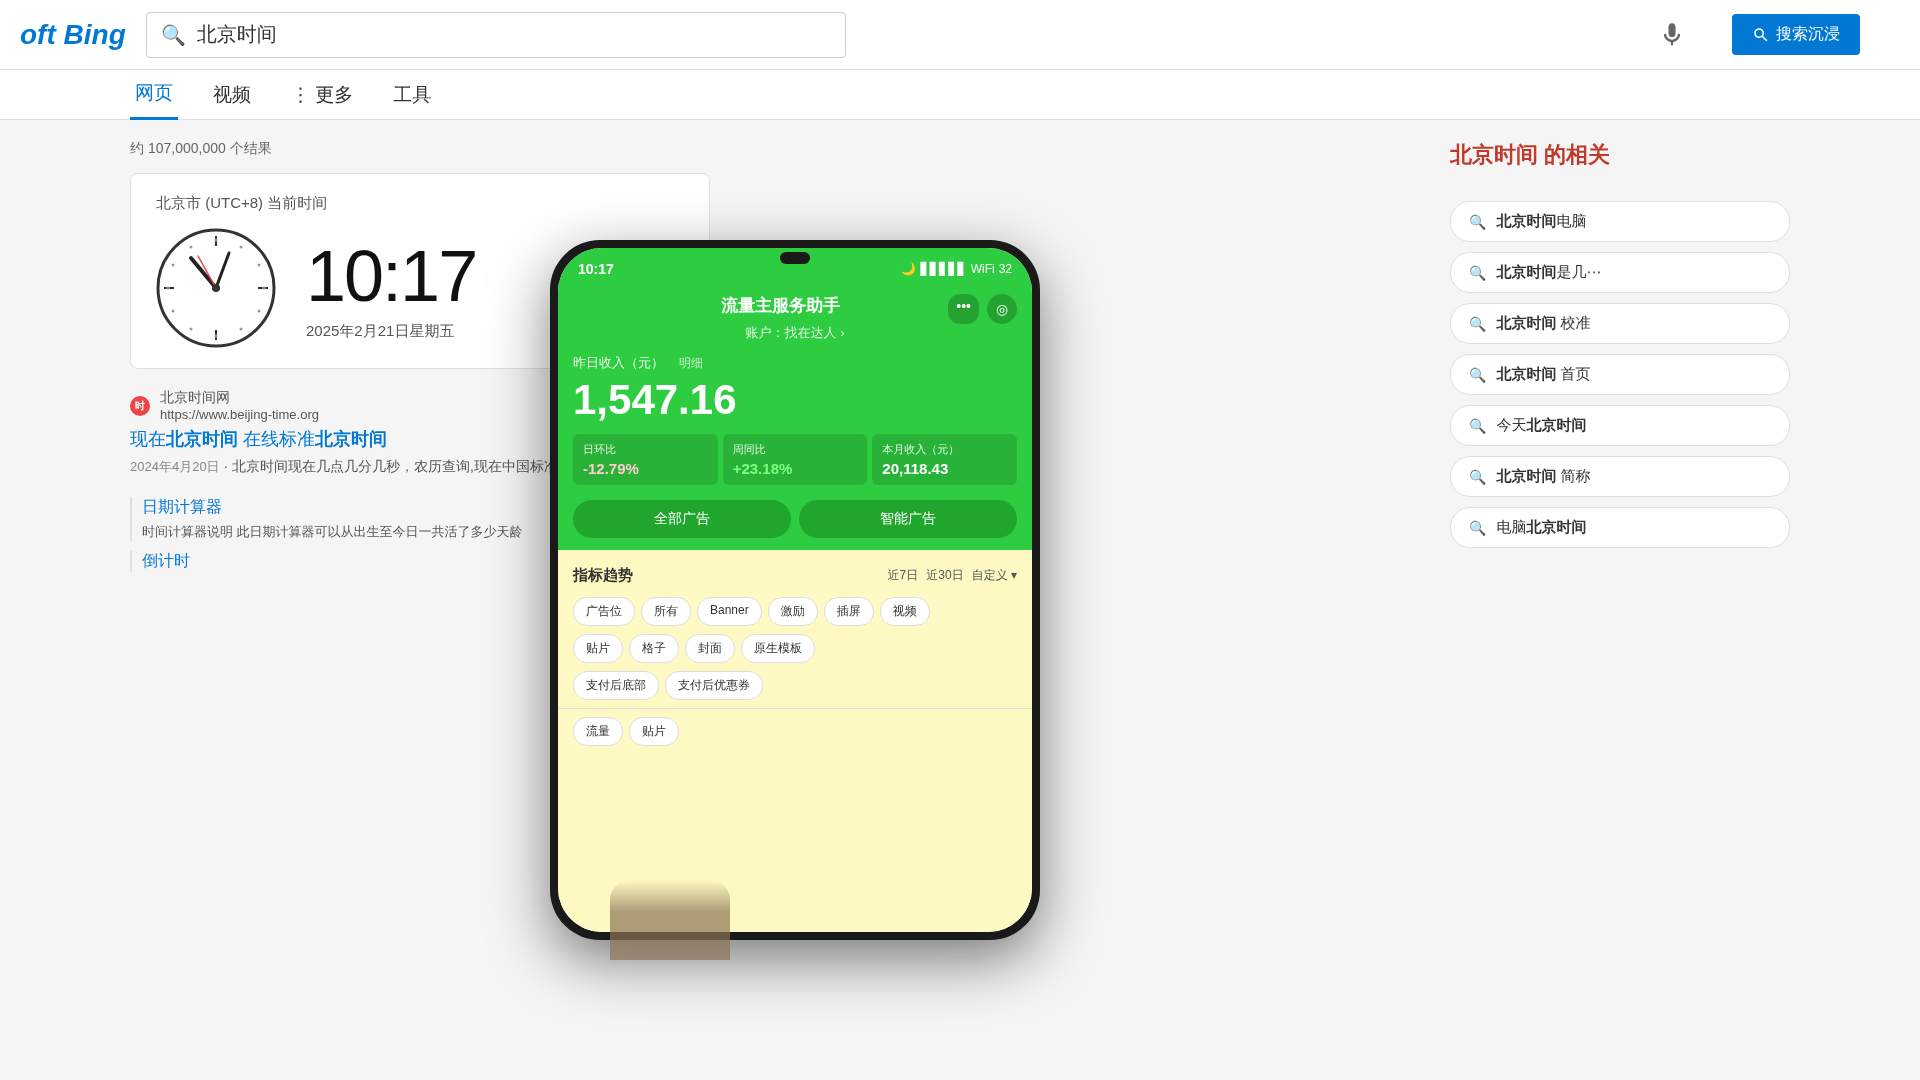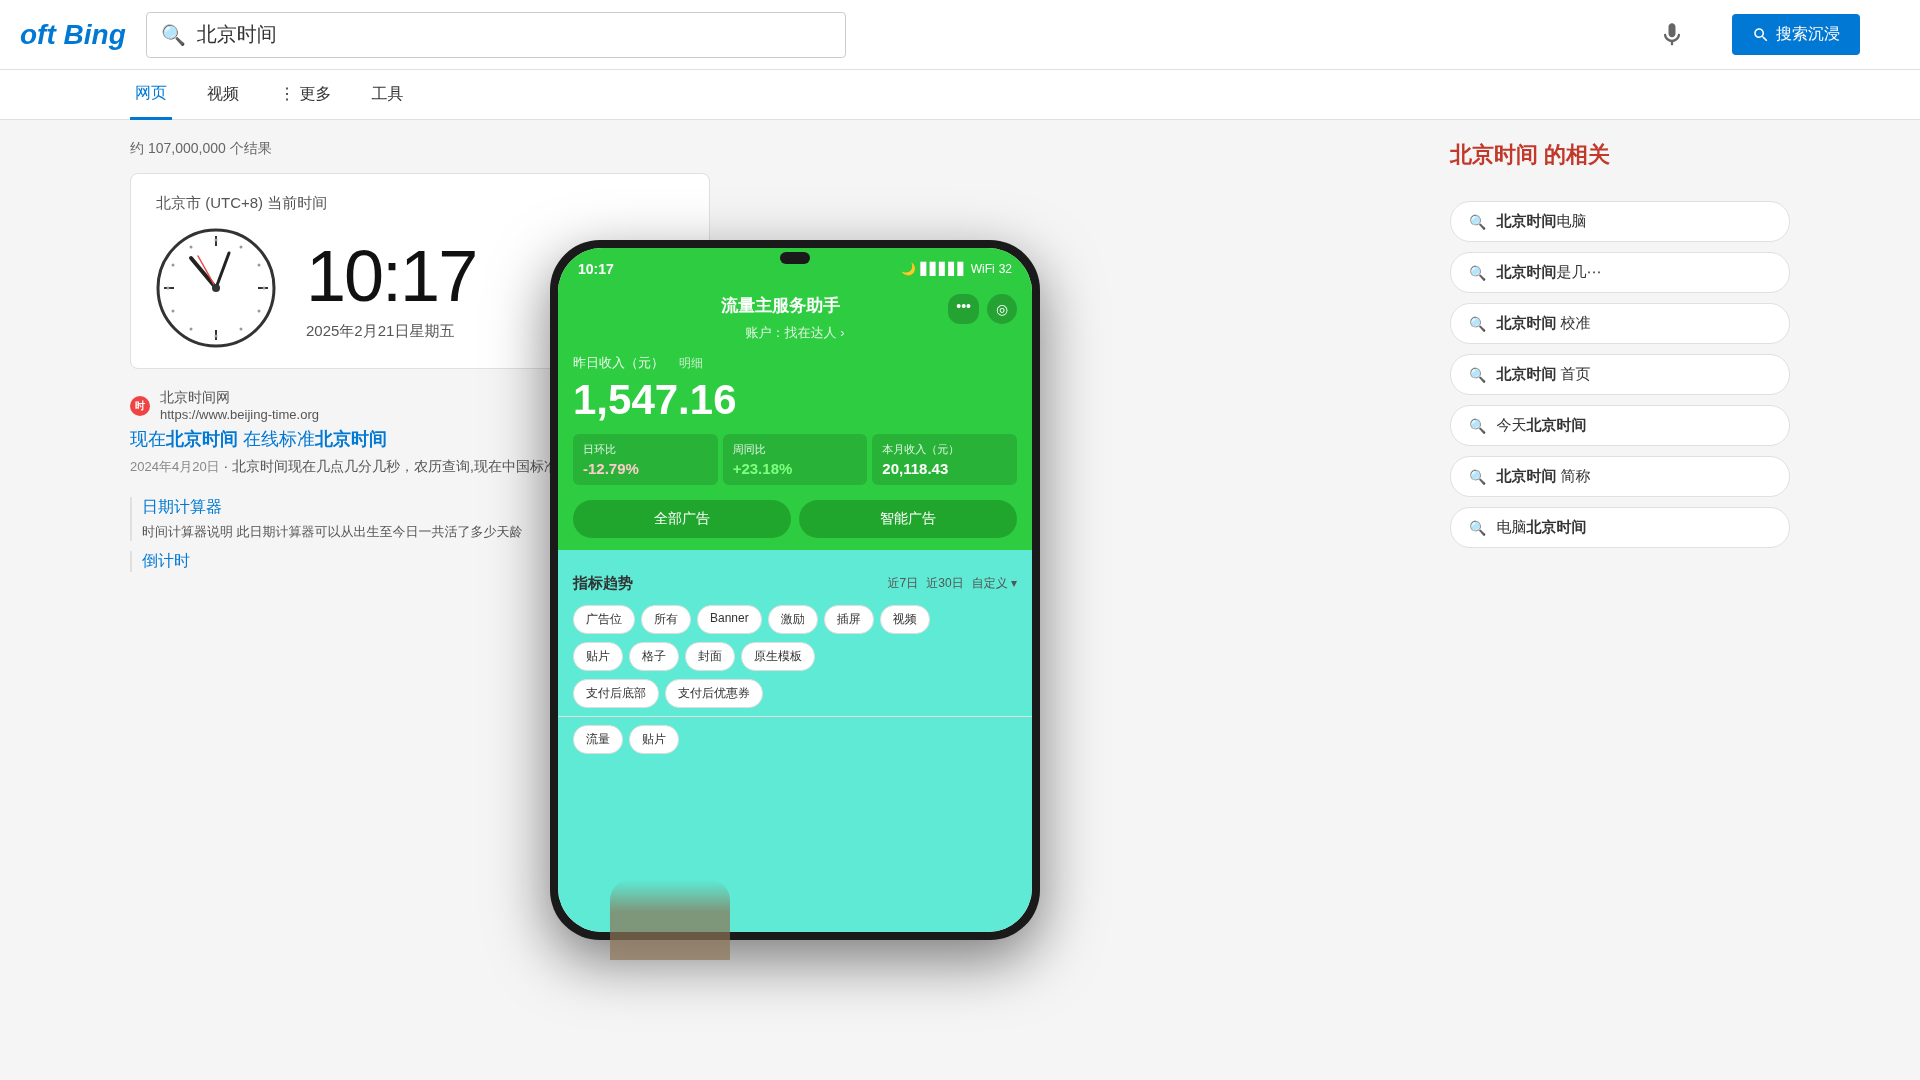--- a/index.html
+++ b/index.html
@@ -75,21 +75,21 @@
     .nav-tabs {
       background: white;
       display: flex;
       align-items: center;
       padding: 0 130px;
       height: 50px;
       border-bottom: 1px solid #e0e0e0;
       gap: 30px;
     }
     .nav-tab {
-      font-size: 16px;
+      font-size: 19px;
       color: #333;
       padding: 0 5px;
       height: 50px;
       display: flex;
       align-items: center;
       cursor: pointer;
       position: relative;
       justify-content: flex-end;
     }
     .nav-tab.active {
@@ -382,23 +382,23 @@
       border: none;
       border-radius: 20px;
       padding: 10px;
       font-size: 14px;
       cursor: pointer;
       font-family: inherit;
     }
 
     
     .phone-white-section {
-      background: #5eead4;
+      background: #fef9c3;
       flex: 1;
-      padding: 24px 15px;
+      padding: 16px 15px;
       overflow: hidden;
     }
     .phone-section-header {
       display: flex;
       align-items: center;
       justify-content: space-between;
       margin-bottom: 12px;
     }
     .phone-section-title {
       font-size: 15px;

